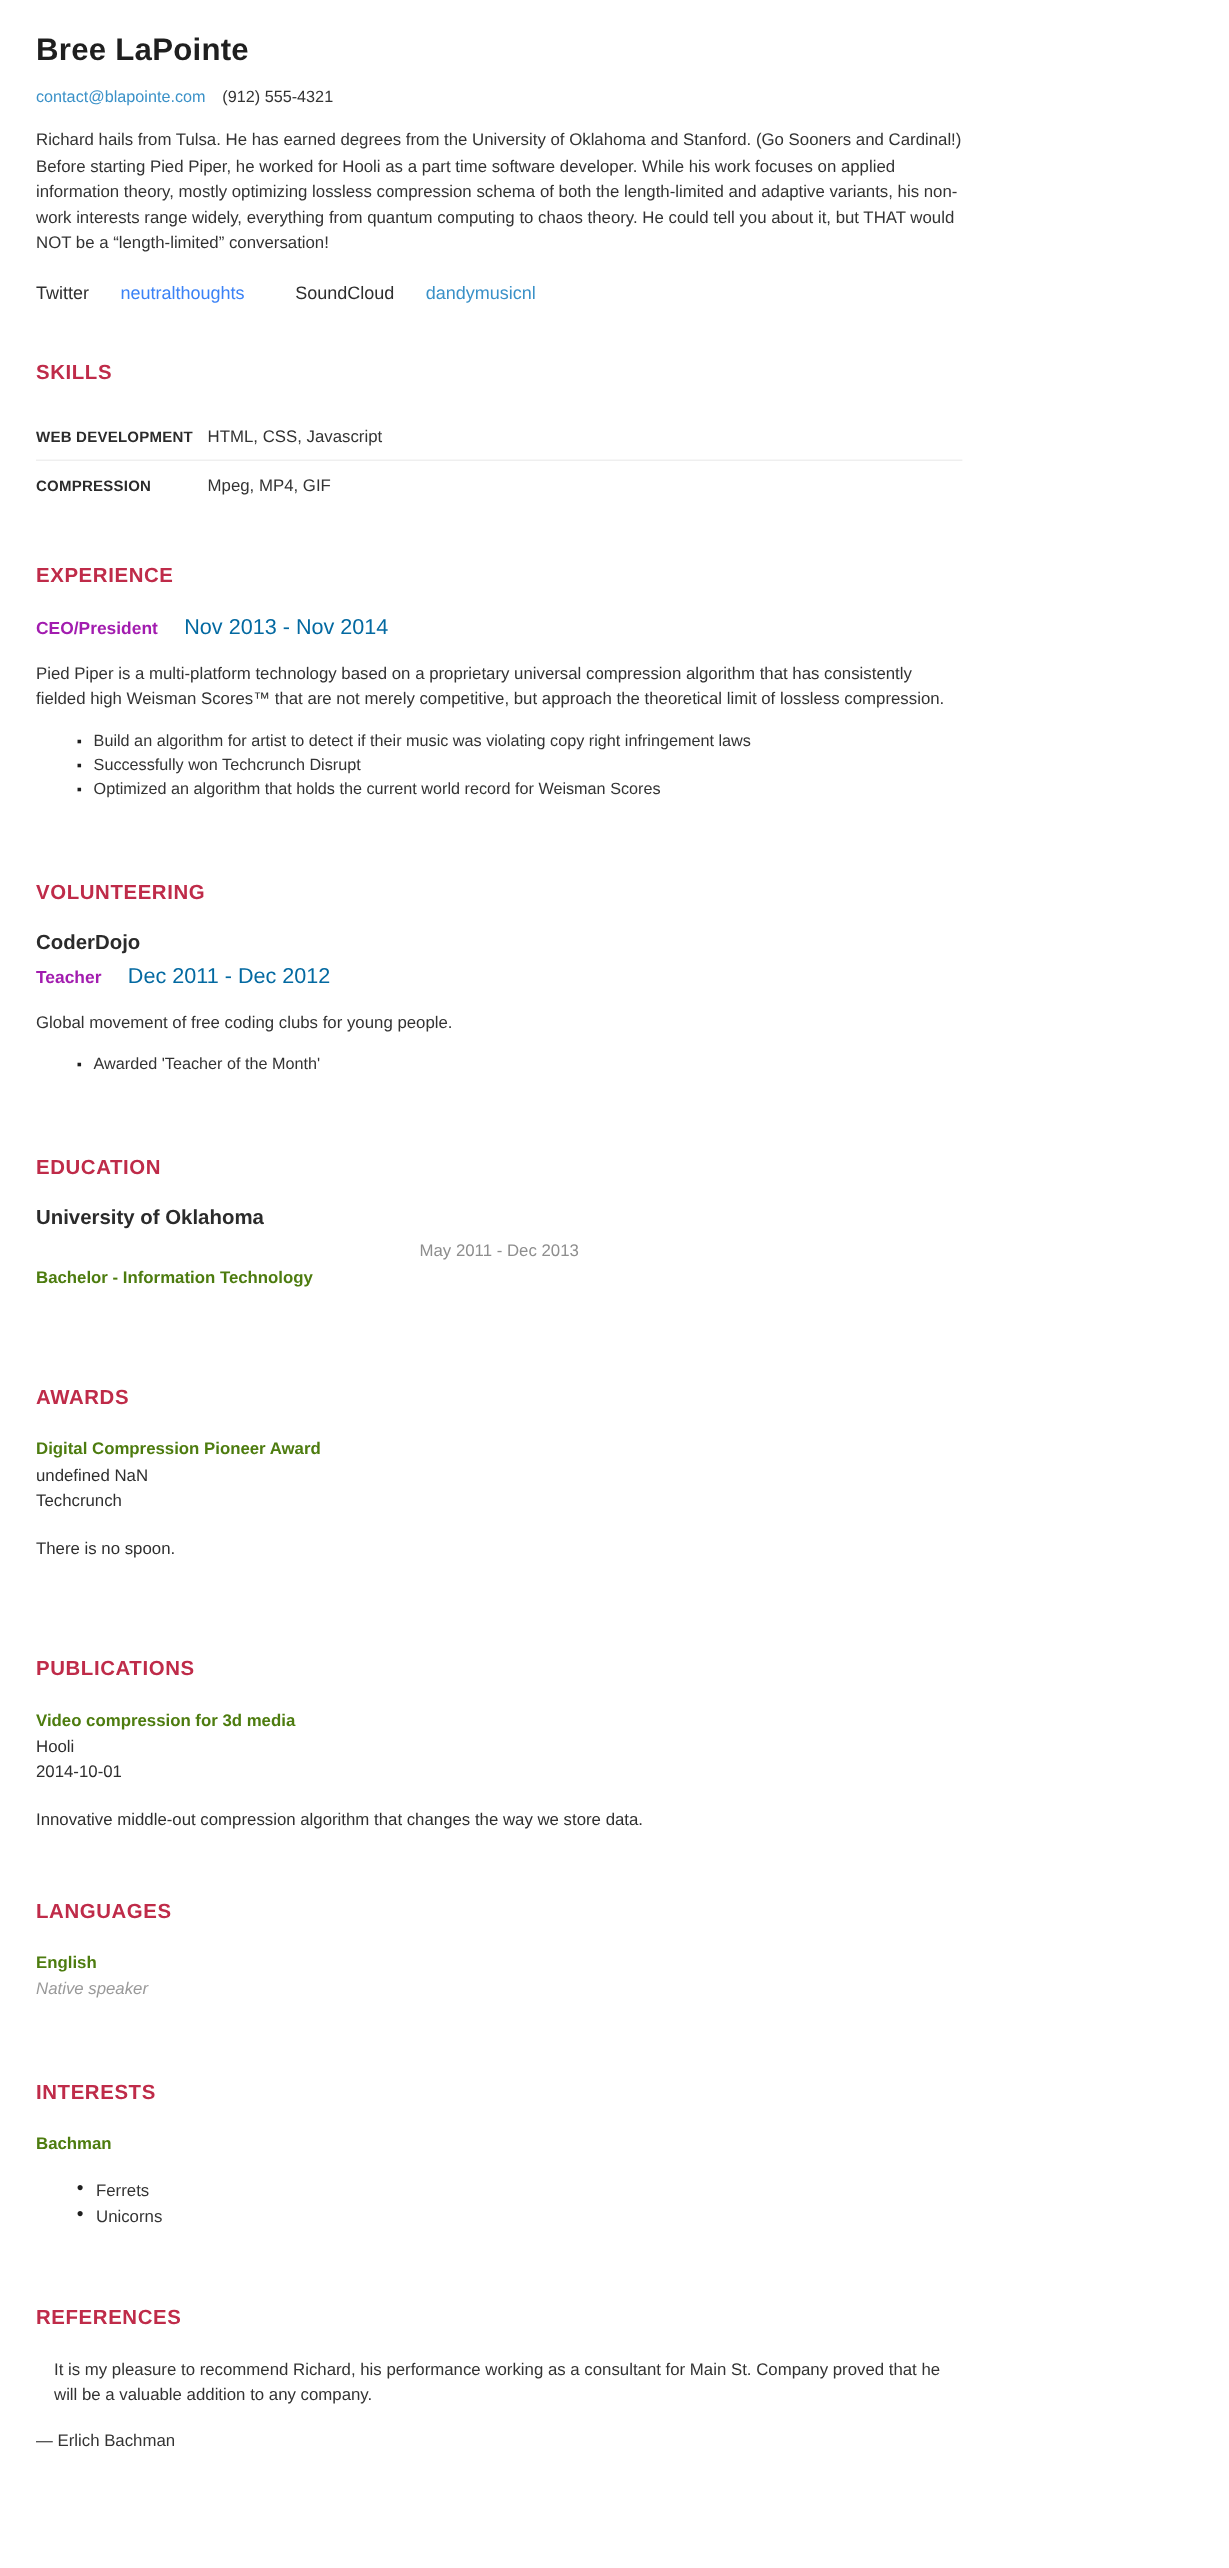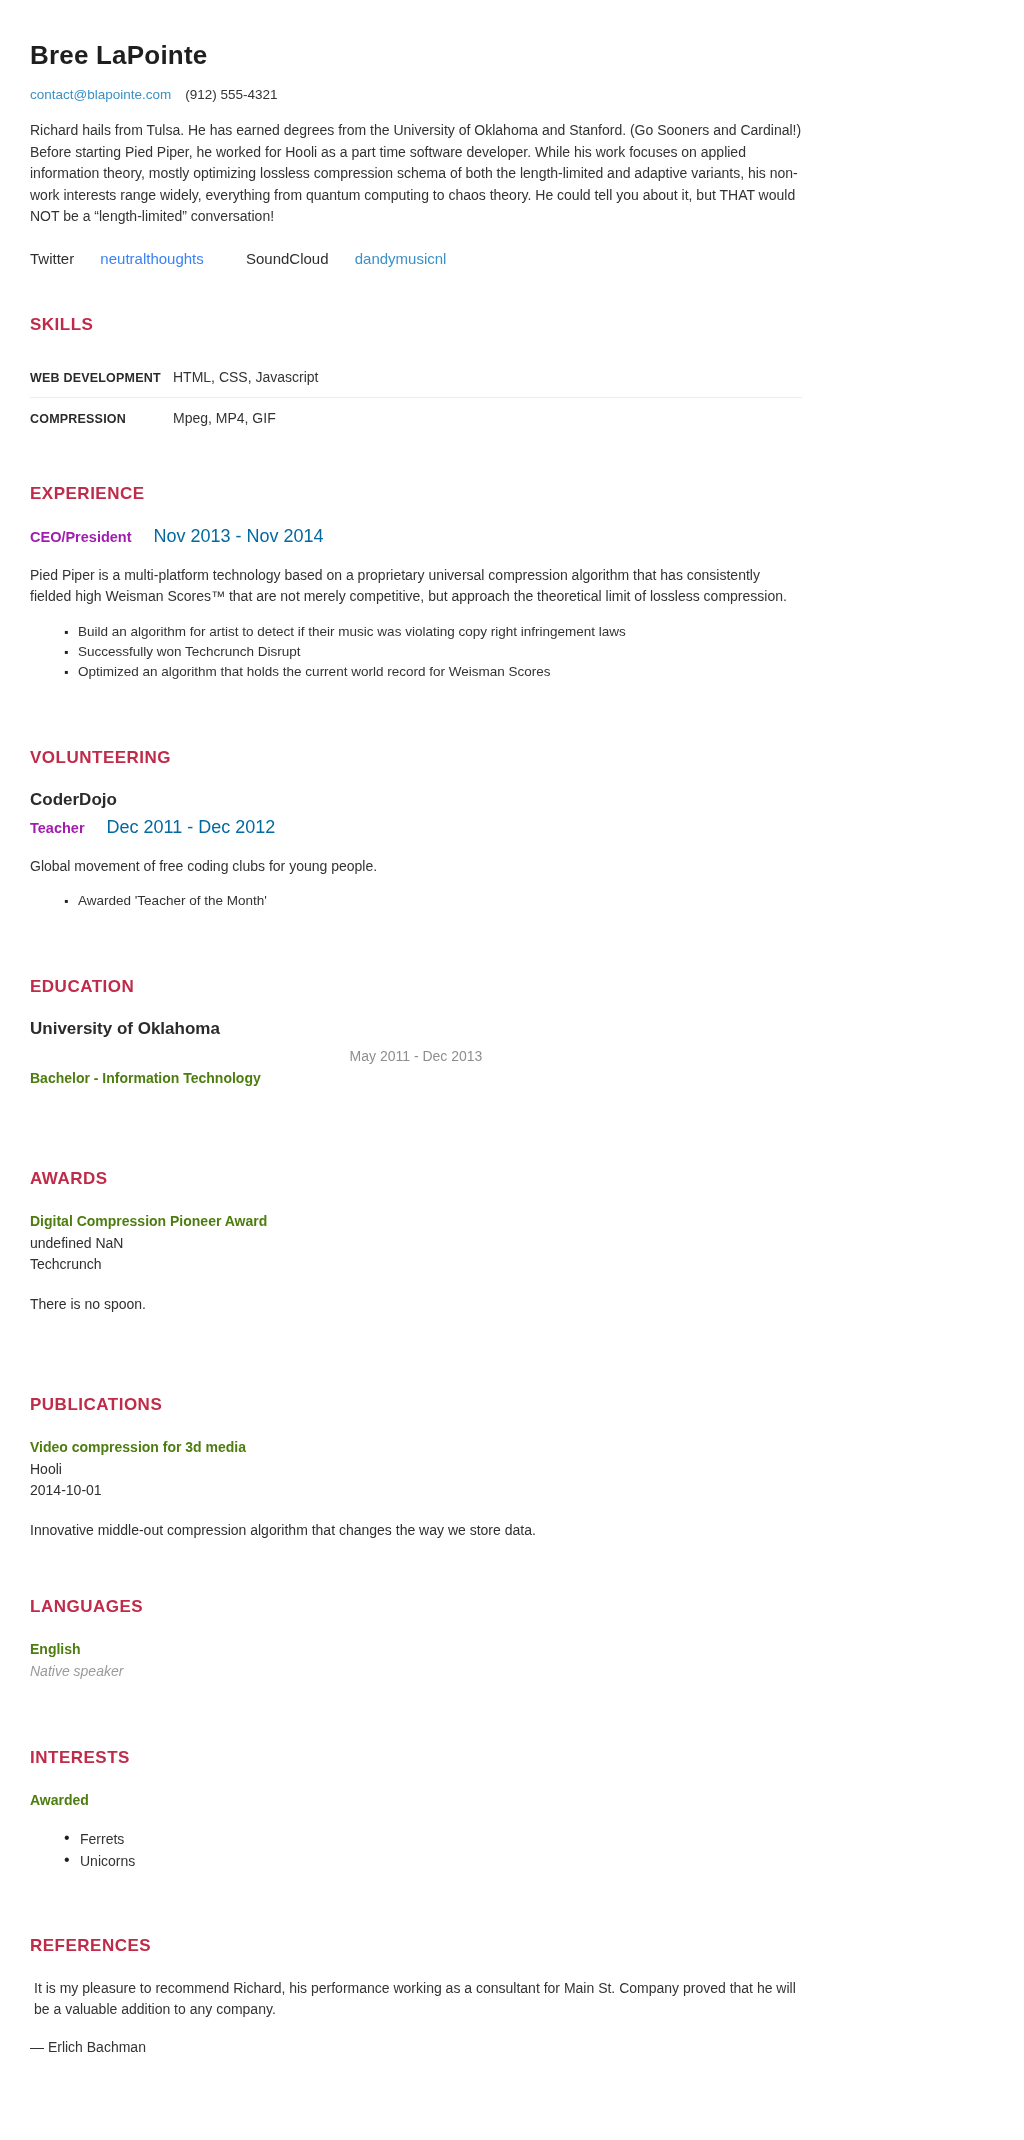--- a/index.html
+++ b/index.html
@@ -5,21 +5,21 @@
   * { box-sizing: border-box; }
   html, body { margin: 0; padding: 0; background: #ffffff; }
   body {
     font-family: "Liberation Sans", "DejaVu Sans", sans-serif;
     color: #333333;
   }
   .page {
     width: 888px;
     min-height: 2140px;
     background: #ffffff;
-    padding: 40px 0 60px 30px;
+    padding: 26px 0 60px 30px;
   }
   .content { width: 772px; }
 
   
   .name {
     font-size: 26px;
     font-weight: 600;
     color: #1f1f1f;
     margin: 0 0 16px 0;
     letter-spacing: 0.2px;
@@ -129,21 +129,21 @@
   }
 
   
   .line { font-size: 14px; line-height: 21.5px; color: #2f2f2f; }
   .line.strong { font-weight: 600; color: #4d7c0f; }
   .line.gray { color: #8e8e8e; text-align: center; }
   .block-gap { margin-top: 18px; }
 
   .fluency { font-size: 14px; font-style: italic; color: #9a9a9a; line-height: 21.5px; }
 
-  .reference-text { font-size: 14px; line-height: 21.5px; margin: 4px; }
+  .reference-text { font-size: 14px; line-height: 21.5px; margin: 15px; }
   .reference-name { font-size: 14px; margin-top: 18px; }
 </style>
 </head>
 <body>
 
 <div class="page">
   <div class="content">
 
     <h1 class="name">Bree LaPointe</h1>
 
@@ -238,21 +238,21 @@
       <h2>LANGUAGES</h2>
       <div>
         <div class="line strong">English</div>
         <div class="fluency">Native speaker</div>
       </div>
     </div>
 
     <div class="section" style="margin-top:66px;">
       <h2>INTERESTS</h2>
       <div>
-        <div class="line strong">Awarded</div>
+        <div class="line strong">Bachman</div>
         <ul class="dots">
           <li>Ferrets</li>
           <li>Unicorns</li>
         </ul>
       </div>
     </div>
 
     <div class="section" style="margin-top:64px;">
       <h2>REFERENCES</h2>
       <div>

